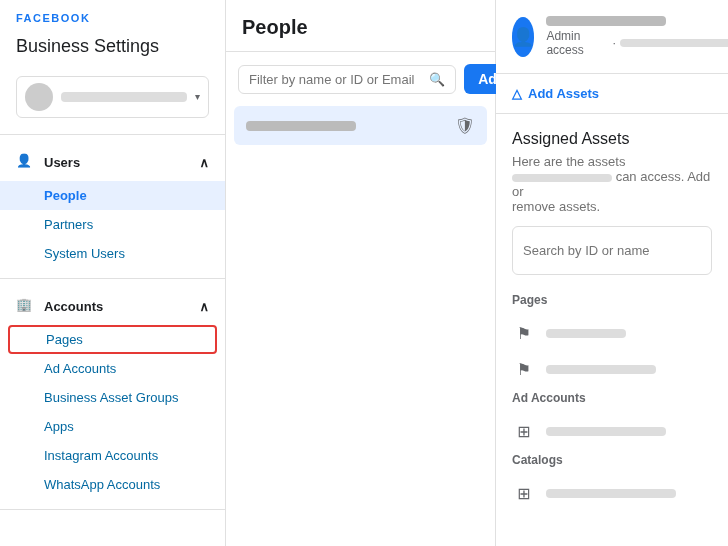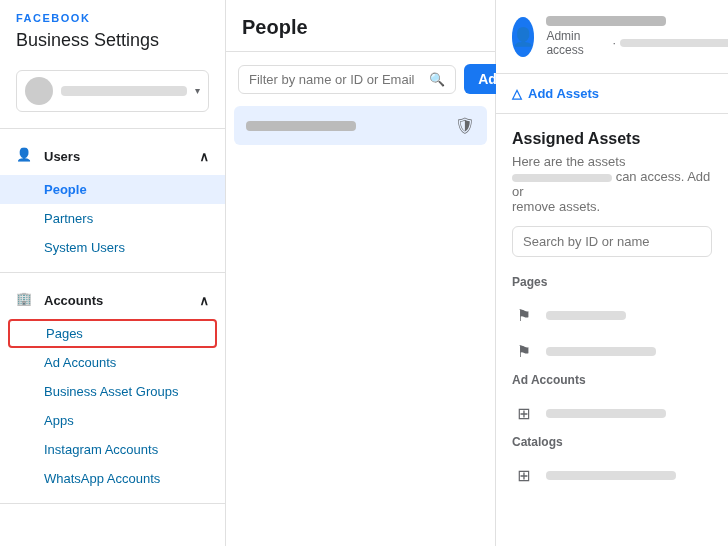--- a/index.html
+++ b/index.html
@@ -16,21 +16,21 @@
       overflow-y: auto;
     }
     .sidebar-header {
       padding: 12px 16px 8px;
     }
     .facebook-logo {
       font-size: 11px;
       font-weight: 700;
       letter-spacing: 1.5px;
       color: #1877f2;
-      margin-bottom: 6px;
+      margin-bottom: 12px;
     }
     .business-settings-title {
       font-size: 18px;
       font-weight: 400;
       color: #1c1e21;
       line-height: 1.2;
     }
     .business-selector {
       margin: 10px 16px;
       display: flex;
@@ -250,42 +250,42 @@
       cursor: pointer;
       color: #1877f2;
       font-weight: 600;
       font-size: 13px;
     }
     .assigned-assets-section {
       padding: 16px;
     }
     .assigned-title {
       font-size: 16px;
-      font-weight: 700;
+      font-weight: 400;
       color: #1c1e21;
       margin-bottom: 6px;
     }
     .assigned-desc {
       font-size: 13px;
       color: #737373;
       margin-bottom: 12px;
     }
     .desc-blur {
       display: inline-block;
       height: 8px;
       width: 100px;
       background: #ddd;
       border-radius: 4px;
       vertical-align: middle;
     }
     .search-assets-input {
       width: 100%;
       border: 1px solid #ddd;
       border-radius: 6px;
-      padding: 7px 10px;
+      padding: 16px 10px;
       font-size: 13px;
       color: #ec4899;
       outline: none;
       margin-bottom: 14px;
     }
     .asset-category-title {
       font-size: 12px;
       font-weight: 700;
       color: #65676b;
       margin-bottom: 8px;

